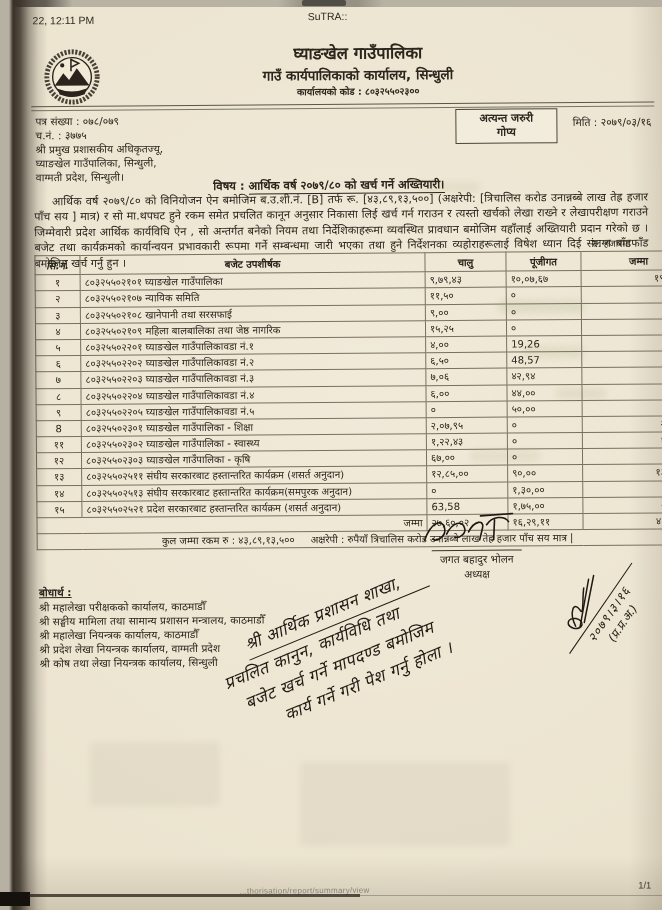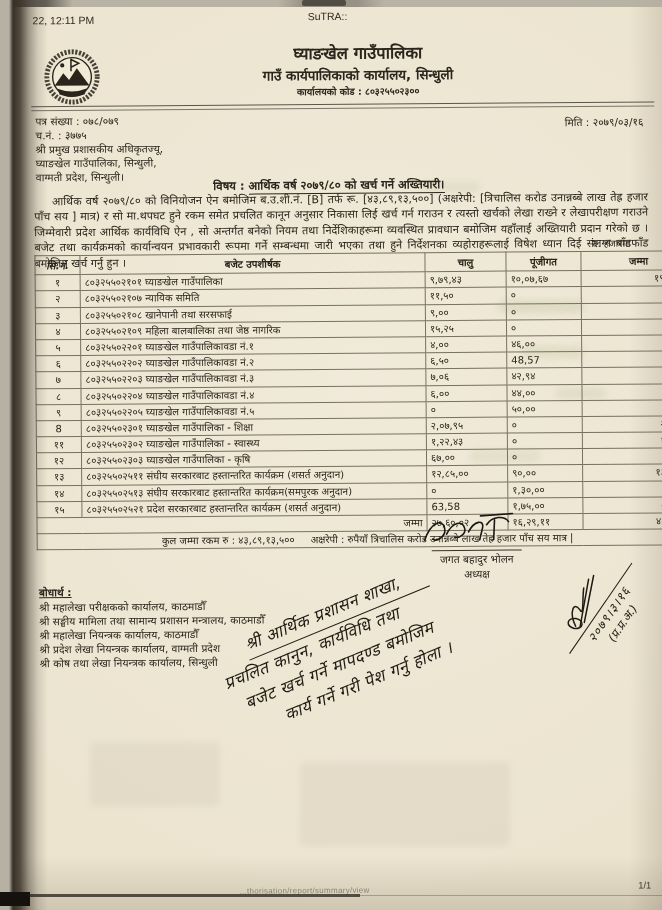--- a/index.html
+++ b/index.html
@@ -38,21 +38,21 @@
   .lh1{font-size:16.5px;font-weight:bold;}
   .lh2{font-size:13.5px;font-weight:bold;margin-top:2px;}
   .lh3{font-size:9.5px;font-weight:bold;margin-top:2px;}
 
   .rule{position:absolute;left:34px;right:5px;top:104px;height:3px;
         border-top:1.6px solid #5c564a;border-bottom:1.1px solid #7a7466;}
 
   .ref-block{position:absolute;left:38px;top:112px;font-size:10.5px;line-height:1.35;}
   .urgent-box{position:absolute;left:458px;top:110px;width:92px;border:1.5px solid #4a4436;
         text-align:center;font-weight:bold;font-size:11px;line-height:1.3;padding:2px 4px;background:rgba(250,247,238,.35);}
-  .date-line{position:absolute;right:16px;top:117px;font-size:10.5px;}
+  .date-line{position:absolute;right:8px;top:117px;font-size:10.5px;}
 
   .recipient{position:absolute;left:38px;top:141px;font-size:10.5px;line-height:1.32;}
 
   .subject{position:absolute;left:0;right:0;top:177px;text-align:center;font-size:11.5px;font-weight:bold;}
   .subject .u{border-bottom:1.3px solid #2b251c;padding-bottom:1px;}
 
   .body-par{position:absolute;left:36px;right:12px;top:192px;font-size:11px;line-height:1.4;
         text-align:justify;text-indent:18px;}
 
   .unit-note{position:absolute;right:30px;top:239px;font-size:9.5px;}
@@ -131,20 +131,24 @@
       <div class="lh3">कार्यालयको कोड : ८०३२५५०२३००</div>
     </div>
 
     <div class="rule"></div>
 
     <div class="ref-block">
       <div>पत्र संख्या : ०७८/०७९</div>
       <div>च.नं. : ३७७५</div>
     </div>
 
+    <div class="urgent-box">
+      <div>अत्यन्त जरुरी</div>
+      <div>गोप्य</div>
+    </div>
 
     <div class="date-line">मिति : २०७९/०३/१६</div>
 
     <div class="recipient">
       <div>श्री प्रमुख प्रशासकीय अधिकृतज्यू,</div>
       <div>घ्याङखेल गाउँपालिका, सिन्धुली,</div>
       <div>वाग्मती प्रदेश, सिन्धुली।</div>
     </div>
 
     <div class="subject">
@@ -191,21 +195,21 @@
             <td class="c-sn">४</td>
             <td class="c-title">८०३२५५०२१०९ महिला बालबालिका तथा जेष्ठ नागरिक</td>
             <td class="num">१५,२५</td>
             <td class="num">०</td>
             <td class="jam">१५,२५</td>
           </tr>
           <tr>
             <td class="c-sn">५</td>
             <td class="c-title">८०३२५५०२२०१ घ्याङखेल गाउँपालिकावडा नं.१</td>
             <td class="num">४,००</td>
-            <td class="num">४६,००</td>
+            <td class="num">19,26</td>
             <td class="jam">५०,००</td>
           </tr>
           <tr>
             <td class="c-sn">६</td>
             <td class="c-title">८०३२५५०२२०२ घ्याङखेल गाउँपालिकावडा नं.२</td>
             <td class="num">६,५०</td>
             <td class="num">48,57</td>
             <td class="jam">५०,००</td>
           </tr>
           <tr>

